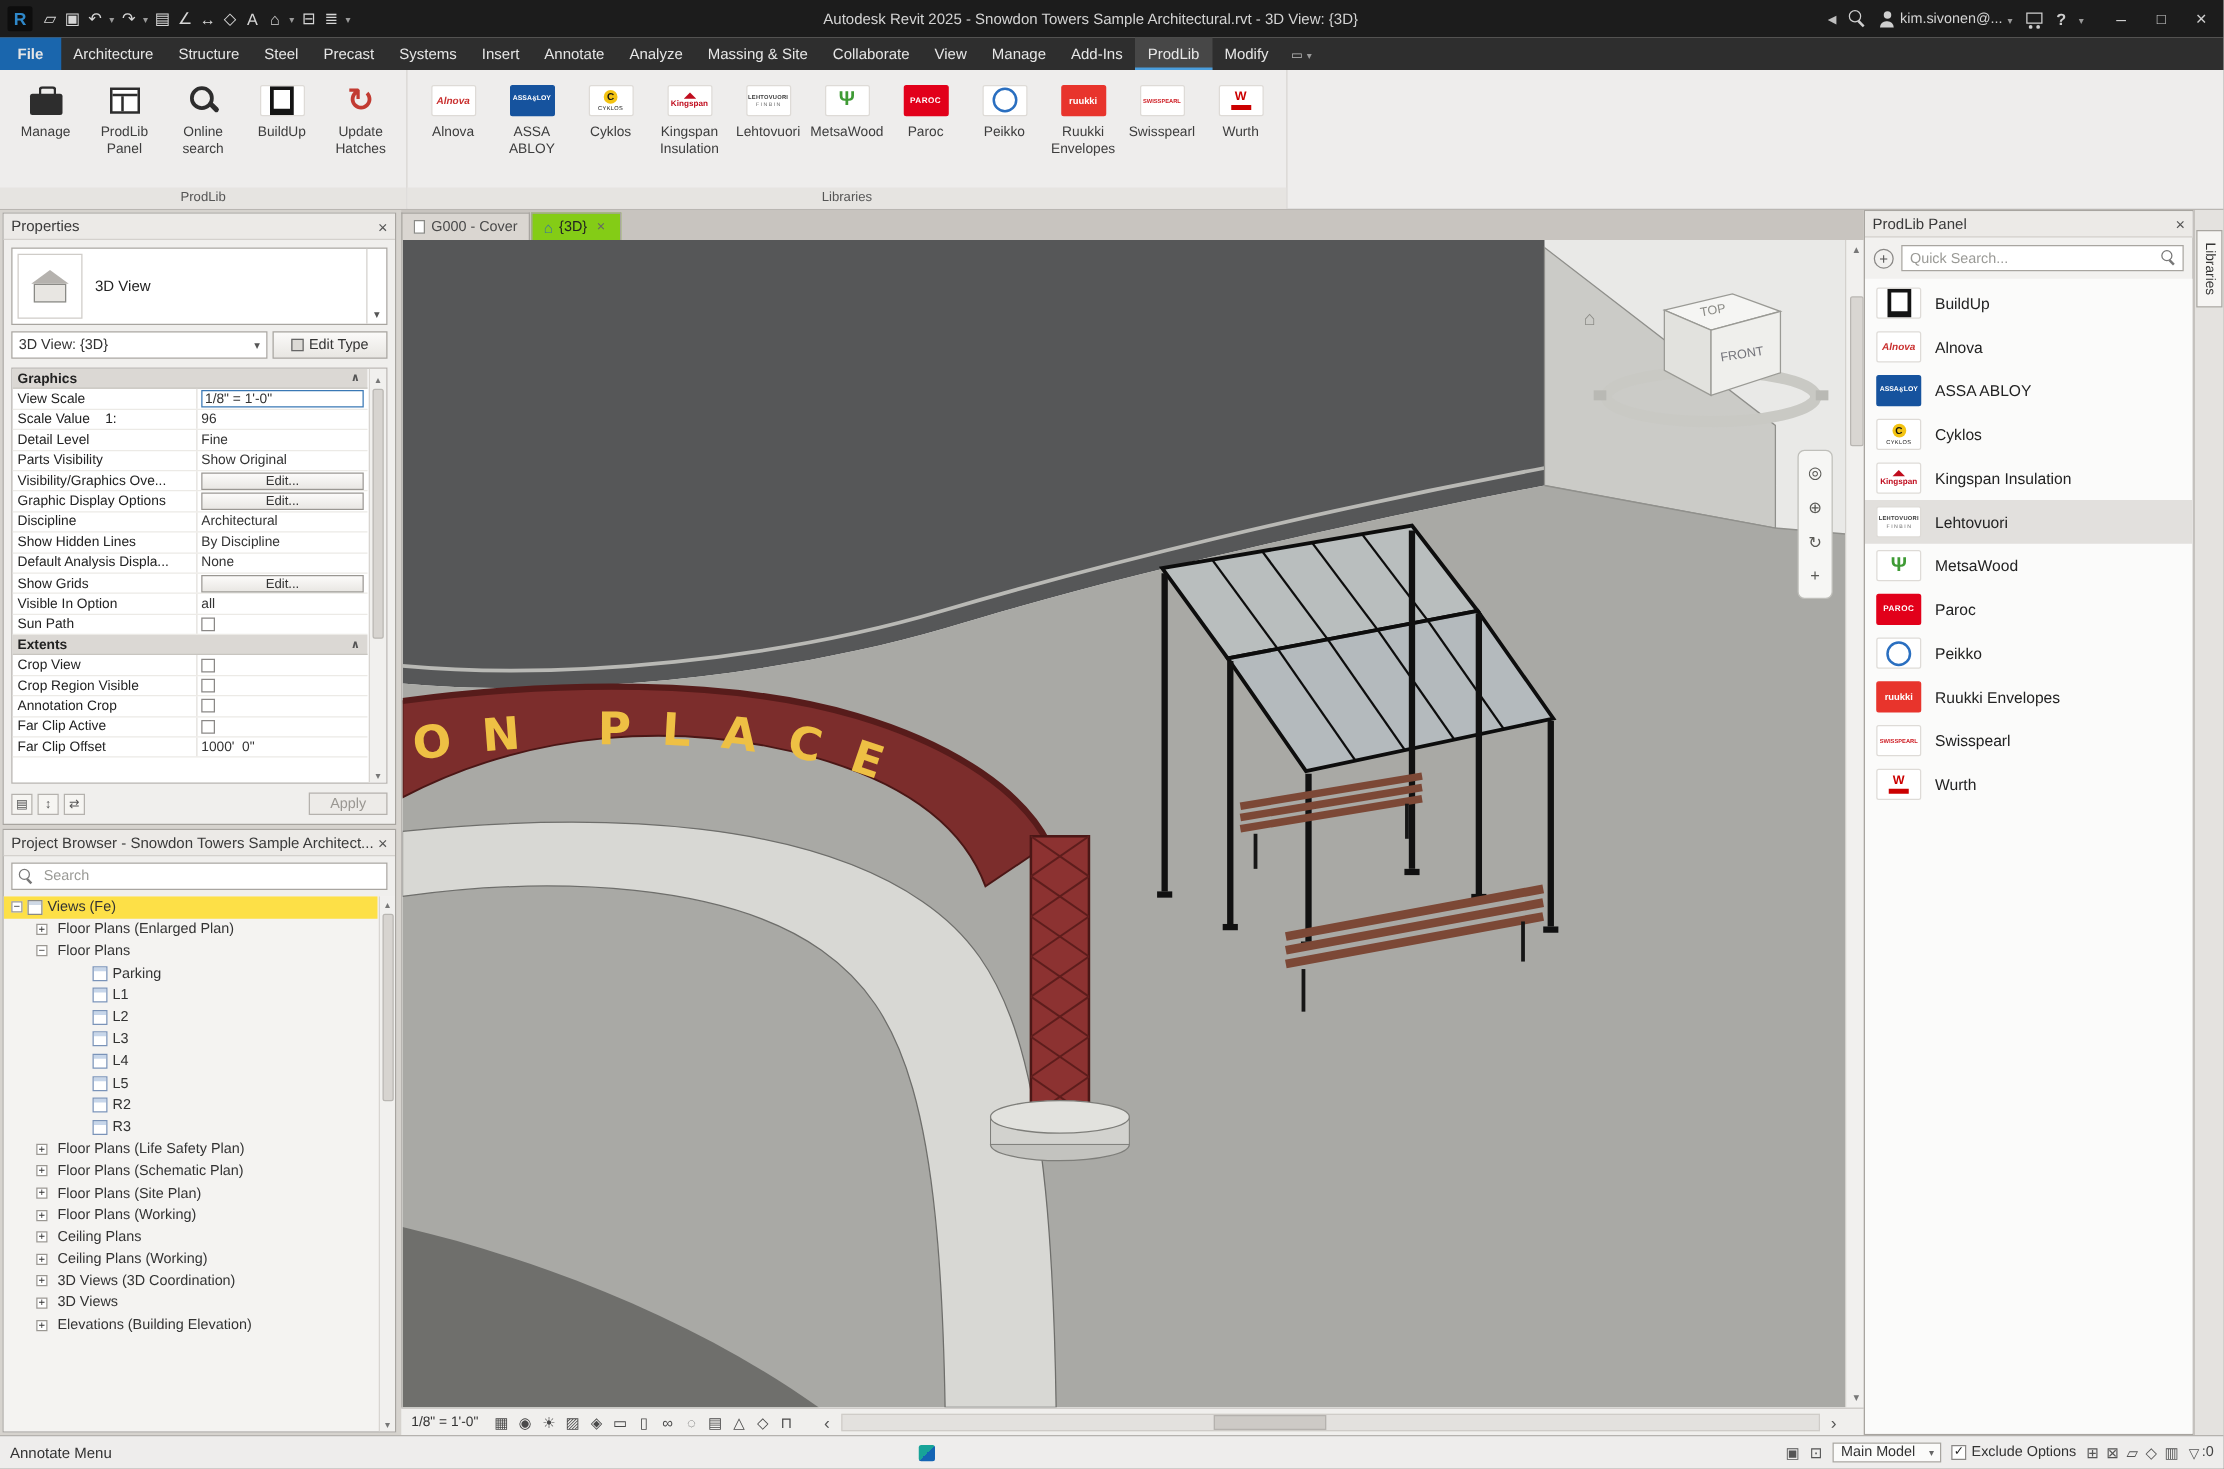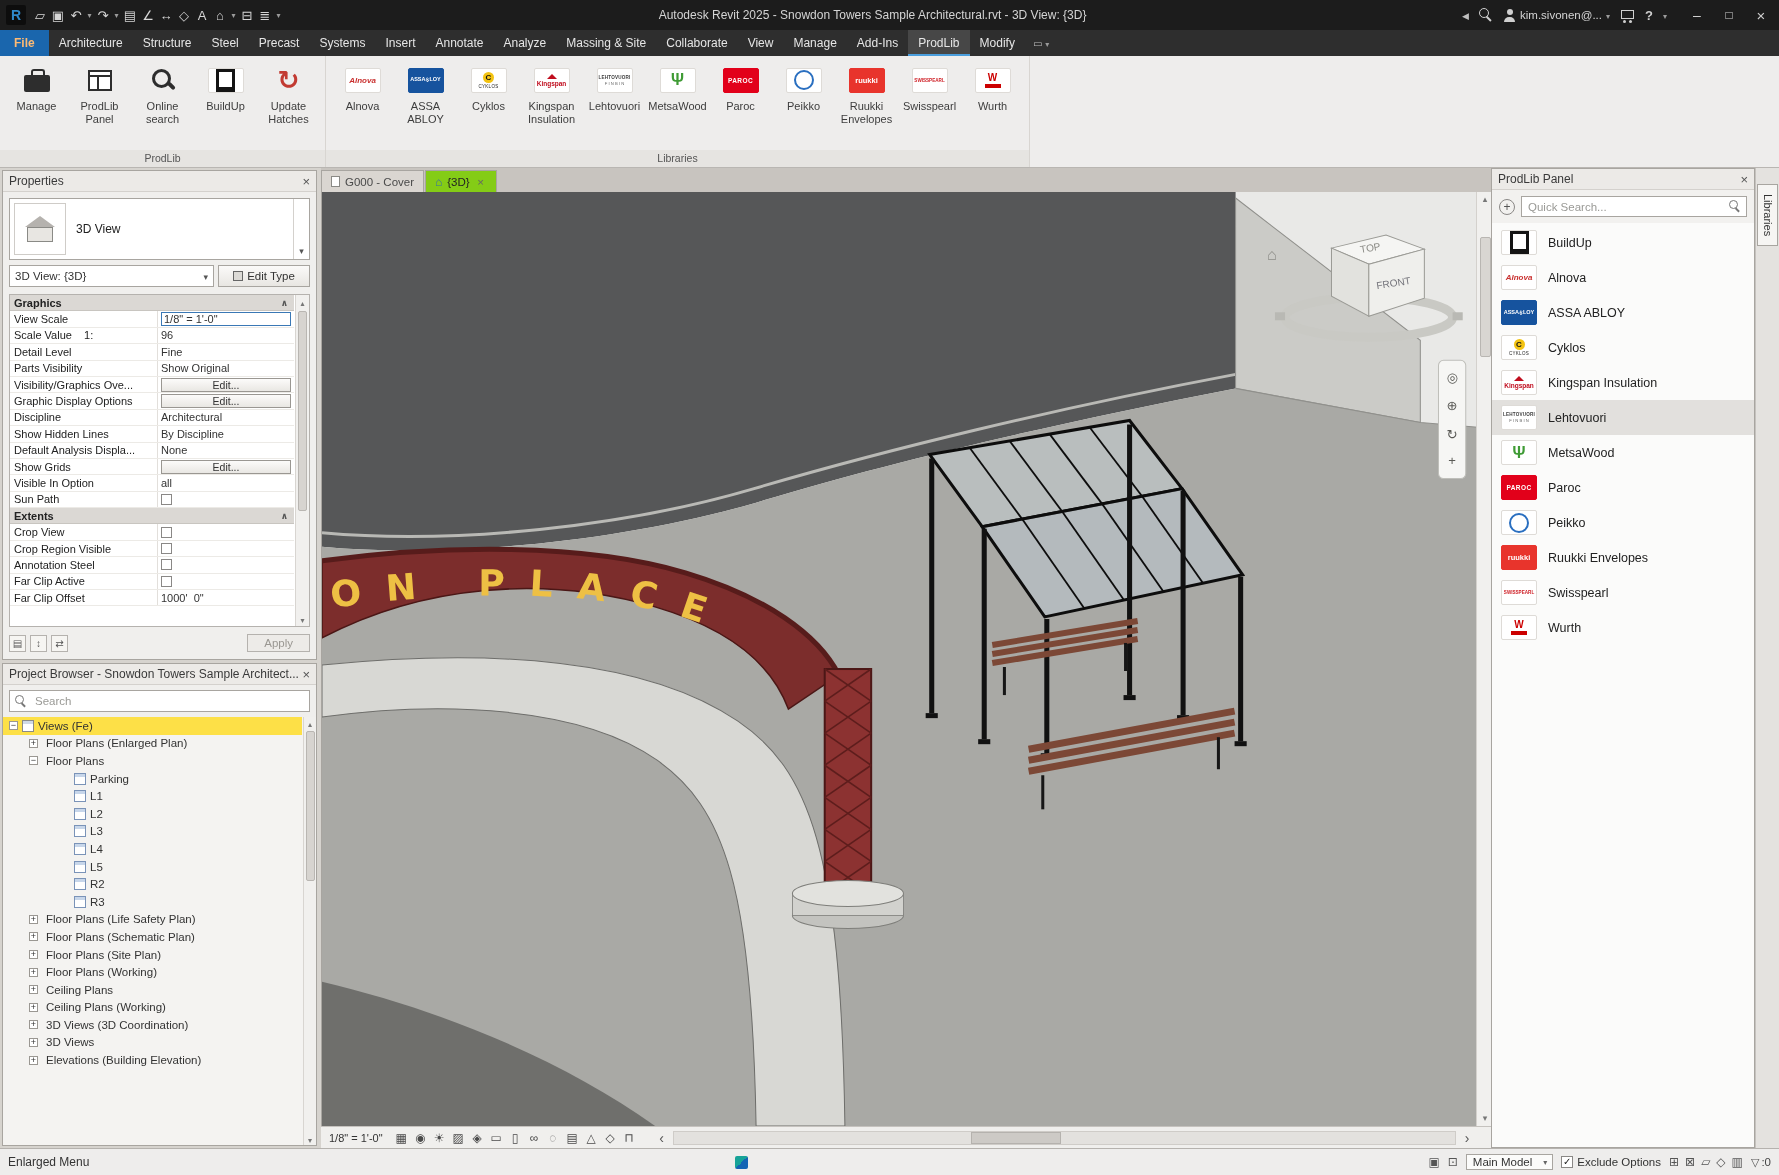--- a/index.html
+++ b/index.html
@@ -35,21 +35,21 @@
   .winbtns{display:flex;margin-left:4px;}
   .winbtn{width:32px;height:30px;display:flex;align-items:center;justify-content:center;color:#cfcfcf;font-size:12px;}
   .icon-minimize::before{content:"–";font-size:14px;}
   .icon-maximize::before{content:"□";font-size:12px;}
   .icon-close-win::before{content:"×";font-size:15px;}
 
   
   #tabrow{position:absolute;top:30px;left:0;right:0;height:26px;background:#2e2e2e;display:flex;align-items:stretch;}
   .rtabs{display:flex;align-items:stretch;}
   .rtab{display:flex;align-items:center;padding:0 10px;color:#e6e6e6;font-size:12px;white-space:nowrap;}
-  .rtab.file-tab{background:#1a66ad;color:#fdba74;padding:0 14px;font-weight:bold;}
+  .rtab.file-tab{background:#1a66ad;color:#e5e5e5;padding:0 14px;font-weight:bold;}
   .rtab.active{background:#474747;box-shadow:inset 0 -2px 0 #4a9edd;}
   .rtab-extra{display:flex;align-items:center;gap:3px;color:#bbb;margin-left:8px;}
   .icon-ribbon-toggle::before{content:"▭";font-size:10px;}
 
   
   #ribbon{position:absolute;top:56px;left:0;right:0;height:112px;background:#eeedec;border-bottom:1px solid #b9b6b2;display:flex;}
   .rgroup{display:flex;flex-direction:column;border-right:1px solid #d8d5d1;}
   .rbtns{flex:1;display:flex;align-items:flex-start;padding:5px 5px 0;}
   .rbtn{display:flex;flex-direction:column;align-items:center;width:63px;padding:2px 1px;}
   .ricon{height:34px;display:flex;align-items:center;justify-content:center;margin-bottom:3px;}
@@ -610,21 +610,21 @@
         <div class="prow check" data-name="property-row">
           <span class="plabel">Crop Region Visible</span>
           <span class="pval">
 
             <span class="pv-check" data-name="value-checkbox"></span>
           </span>
 
         </div>
 
         <div class="prow check" data-name="property-row">
-          <span class="plabel">Annotation Steel</span>
+          <span class="plabel">Annotation Crop</span>
           <span class="pval">
 
             <span class="pv-check" data-name="value-checkbox"></span>
           </span>
 
         </div>
 
         <div class="prow check" data-name="property-row">
           <span class="plabel">Far Clip Active</span>
           <span class="pval">
@@ -1072,21 +1072,21 @@
         </div>
     </div>
     <div class="side-strip" data-name="dock-tab-strip">
       <div class="vtab" data-name="libraries-tab">
         <span class="vtab-text">Libraries</span>
       </div>
     </div>
   </div>
 
   <div id="statusbar" data-name="status-bar">
-    <span class="sb-hint" data-name="status-hint">Enlarged Menu</span>
+    <span class="sb-hint" data-name="status-hint">Annotate Menu</span>
     <span class="sb-center" data-name="status-center">
       <span class="adsk-ico" data-name="autodesk-connect-icon"></span>
     </span>
     <div class="sb-right" data-name="status-right">
       <span class="sb-ico icon-workset" data-name="active-workset-icon"></span>
       <span class="sb-ico icon-designopt" data-name="design-options-icon"></span>
       <span class="sb-select" data-name="design-option-select"><span>Main Model</span></span>
       <label class="sb-check" data-name="exclude-options-checkbox">
         <span class="cb checked" data-name="checkbox-icon"></span>
         <span>Exclude Options</span>

